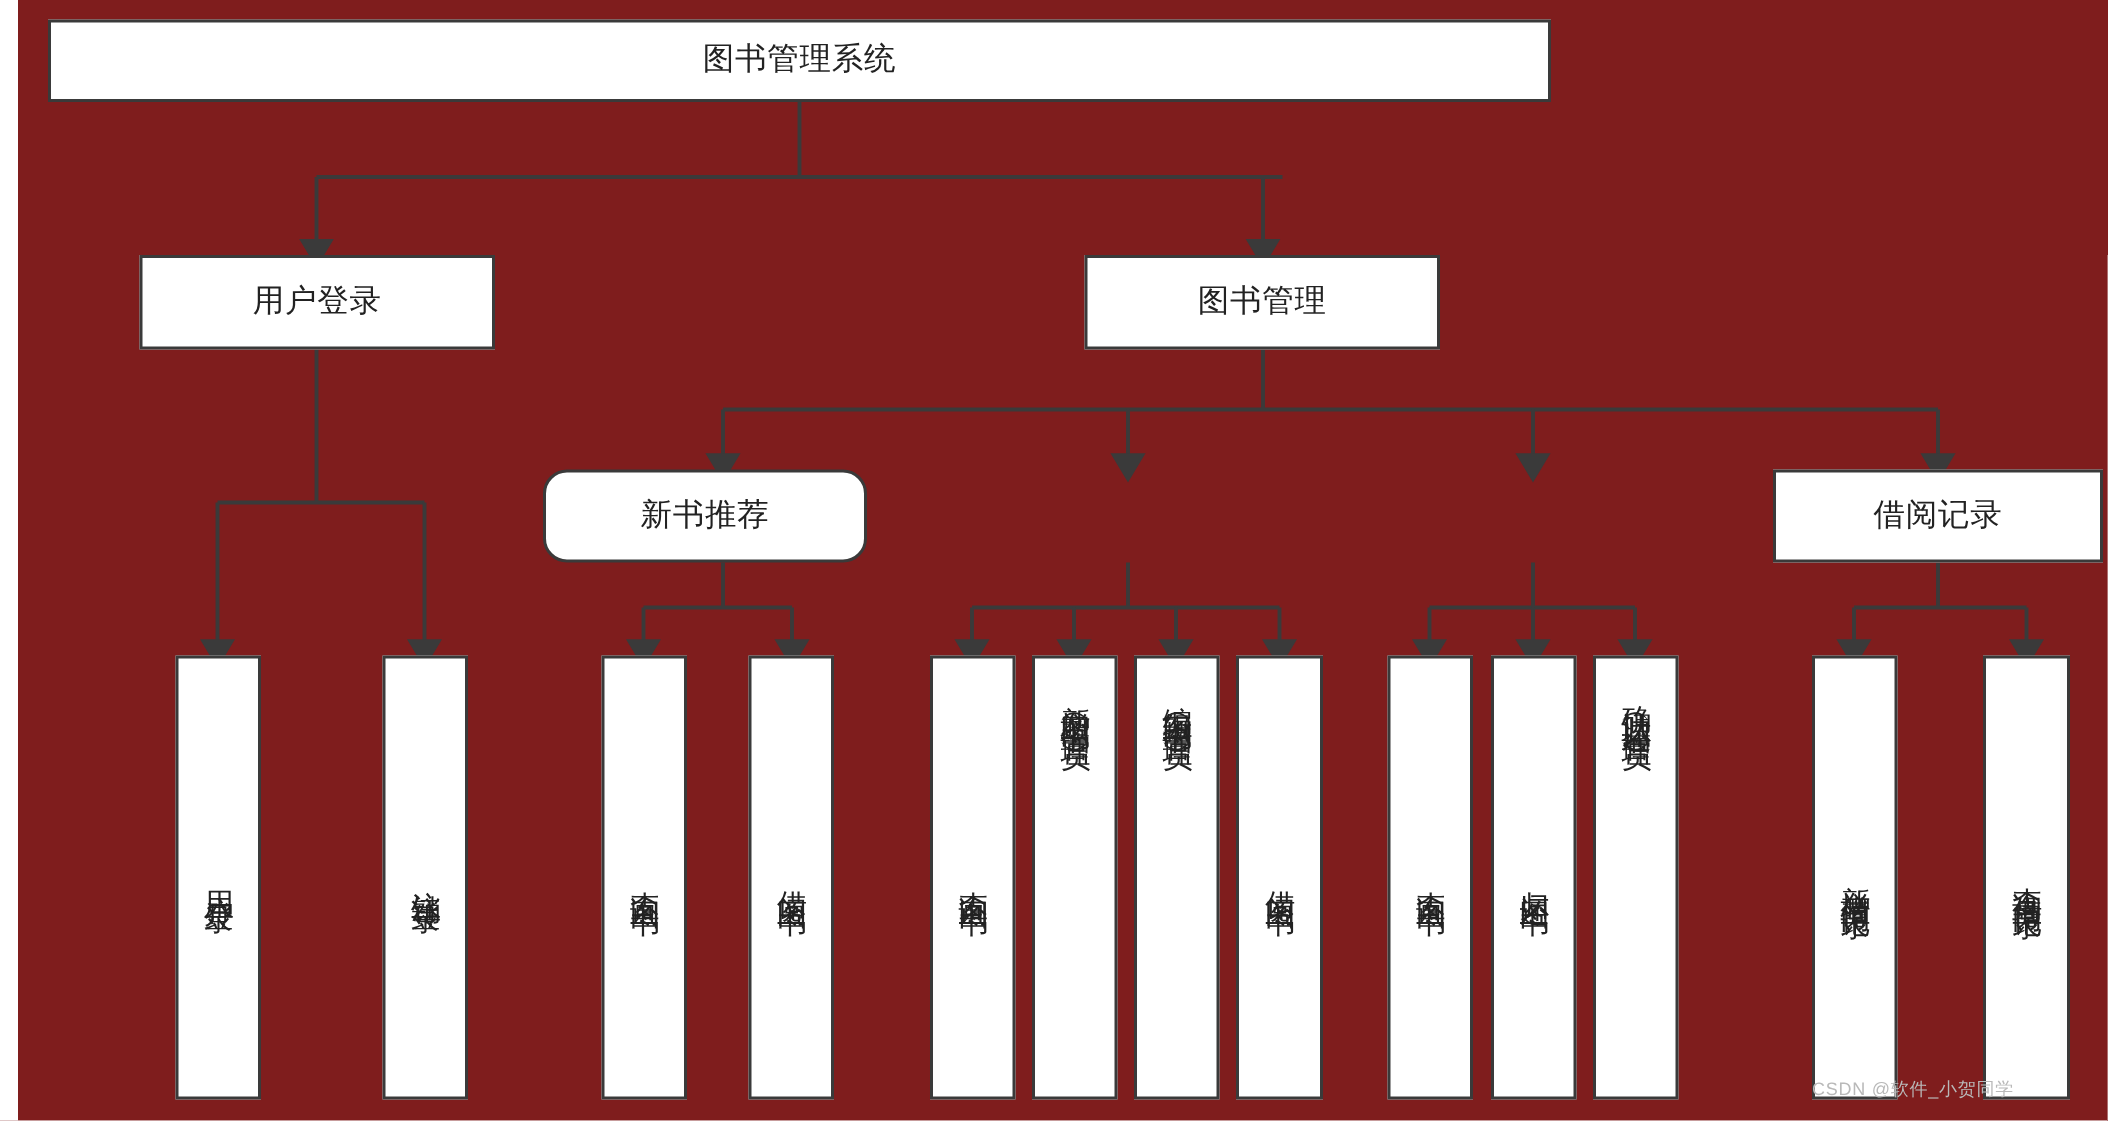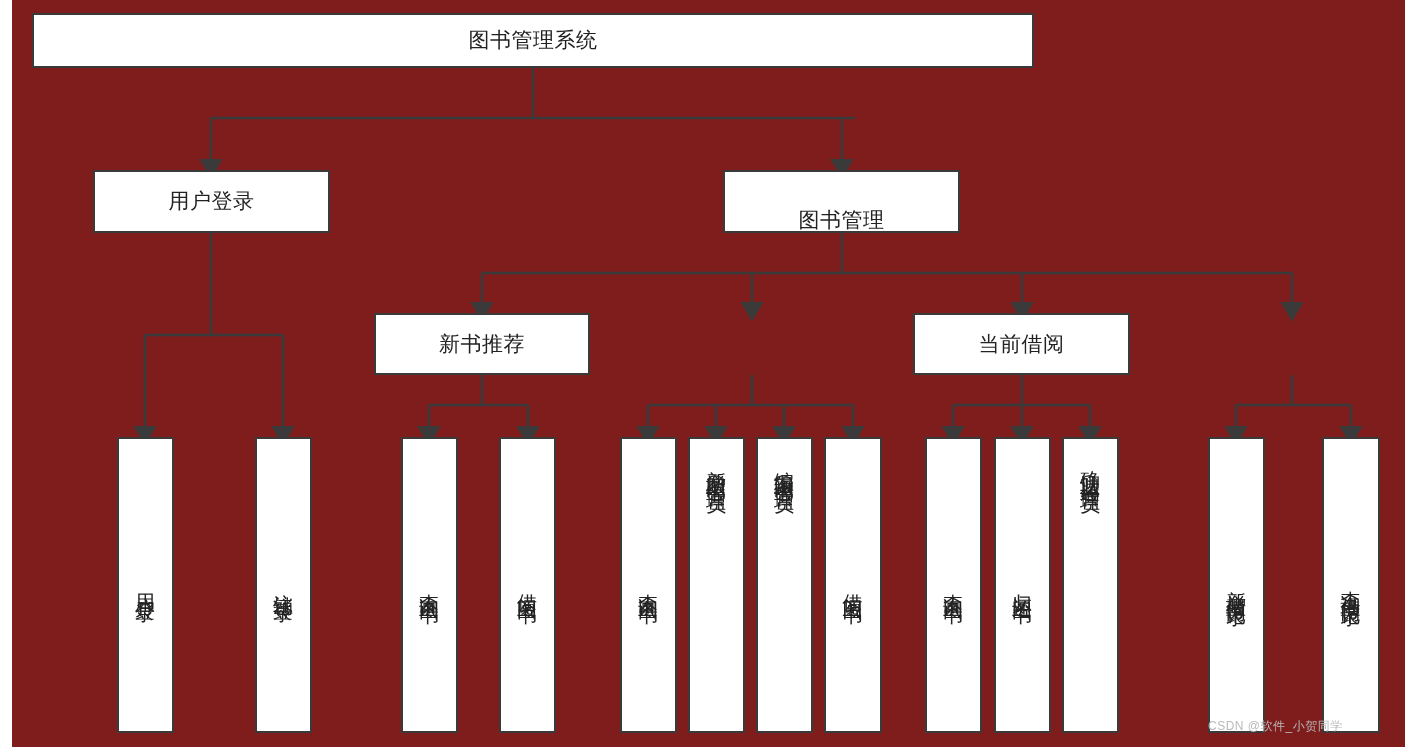--- a/index.html
+++ b/index.html
@@ -129,33 +129,33 @@
   </svg>
 
   <div class="node horizontal" style="left:20px; top:13px; width:1002px; height:55px;">
     <span class="node-label">图书管理系统</span>
   </div>
 
   <div class="node horizontal" style="left:81px; top:170px; width:237px; height:63px;">
     <span class="node-label">用户登录</span>
   </div>
 
-  <div class="node horizontal" style="left:711px; top:170px; width:237px; height:63px;align-items:flex-end;">
+  <div class="node horizontal" style="left:711px; top:170px; width:237px; height:63px;">
     <span class="node-label">图书管理</span>
   </div>
 
-  <div class="node horizontal" style="left:362px; top:313px; width:216px; height:62px;">
+  <div class="node horizontal" style="left:350px; top:313px; width:216px; height:62px;border-radius:16px;">
     <span class="node-label">新书推荐</span>
   </div>
 
 
-  <div class="node horizontal" style="left:901px; top:313px; width:217px; height:62px;">
-    <span class="node-label">当前借阅</span>
-  </div>
-
+
+  <div class="node horizontal" style="left:1170px; top:313px; width:220px; height:62px;">
+    <span class="node-label">借阅记录</span>
+  </div>
 
   <div class="node vertical centeredcol" style="left:105px; top:437px; width:57px; height:296px;">
     <span class="node-label">用户登录</span>
   </div>
 
   <div class="node vertical centeredcol" style="left:243px; top:437px; width:57px; height:296px;">
     <span class="node-label">注销登录</span>
   </div>
 
   <div class="node vertical centeredcol" style="left:389px; top:437px; width:57px; height:296px;">

